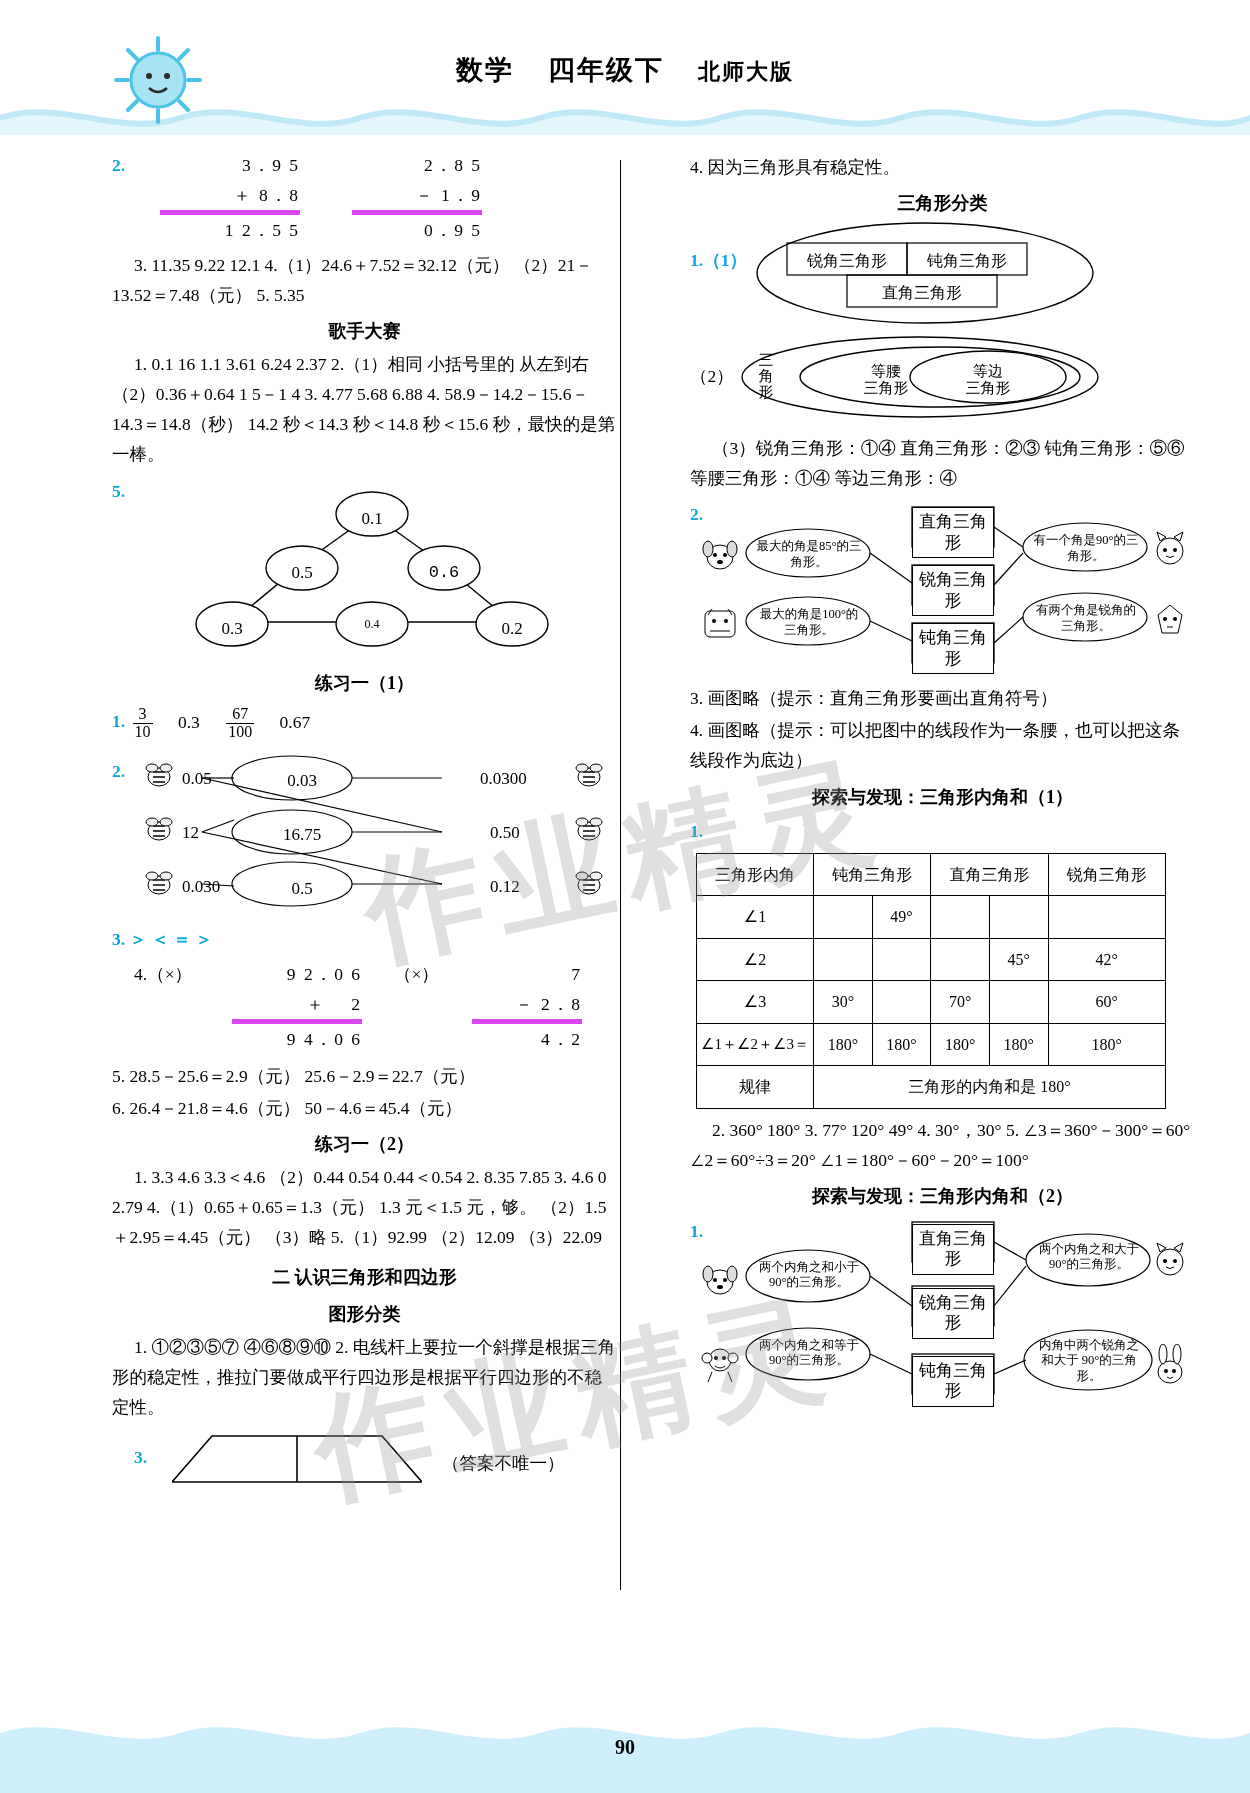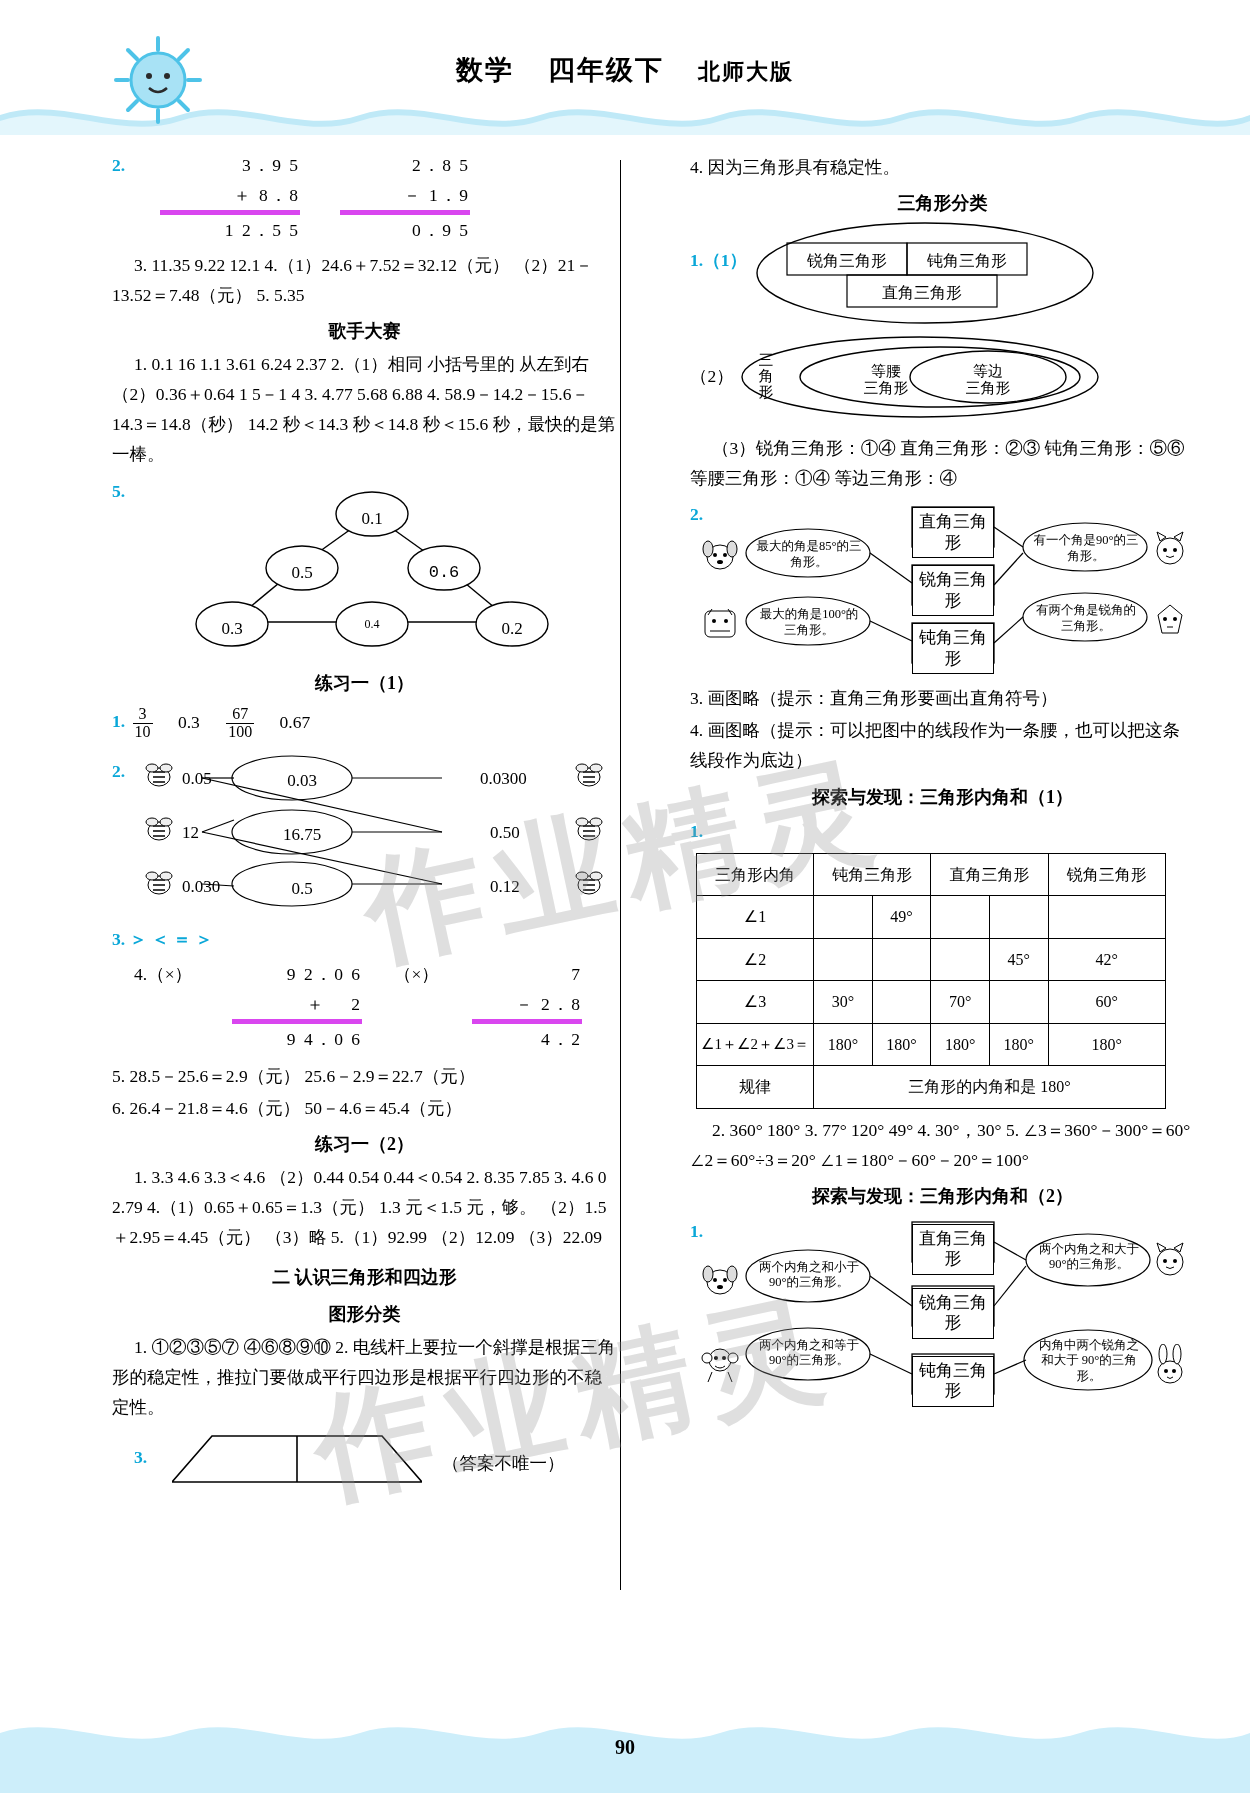--- a/index.html
+++ b/index.html
@@ -102,21 +102,21 @@
 
 <div class="col col-left">
 
   <div style="position:relative;height:98px;">
     <span class="num" style="position:absolute;left:0;top:0;">2.</span>
     <div class="vcalc" style="position:absolute;left:48px;top:0;width:140px;">
       <div class="vrow">3．9 5</div>
       <div class="vrow">＋ 8．8</div>
       <div class="vrow line">1 2．5 5</div>
     </div>
-    <div class="vcalc" style="position:absolute;left:228px;top:0;width:130px;">
+    <div class="vcalc" style="position:absolute;left:240px;top:0;width:130px;">
       <div class="vrow">2．8 5</div>
       <div class="vrow">－ 1．9</div>
       <div class="vrow line">0．9 5</div>
     </div>
   </div>
 
   <p style="text-indent:22px;">3. 11.35  9.22   12.1   4.（1）24.6＋7.52＝32.12（元）  （2）21－13.52＝7.48（元）  5. 5.35</p>
 
   <div class="sec-title">歌手大赛</div>
 

